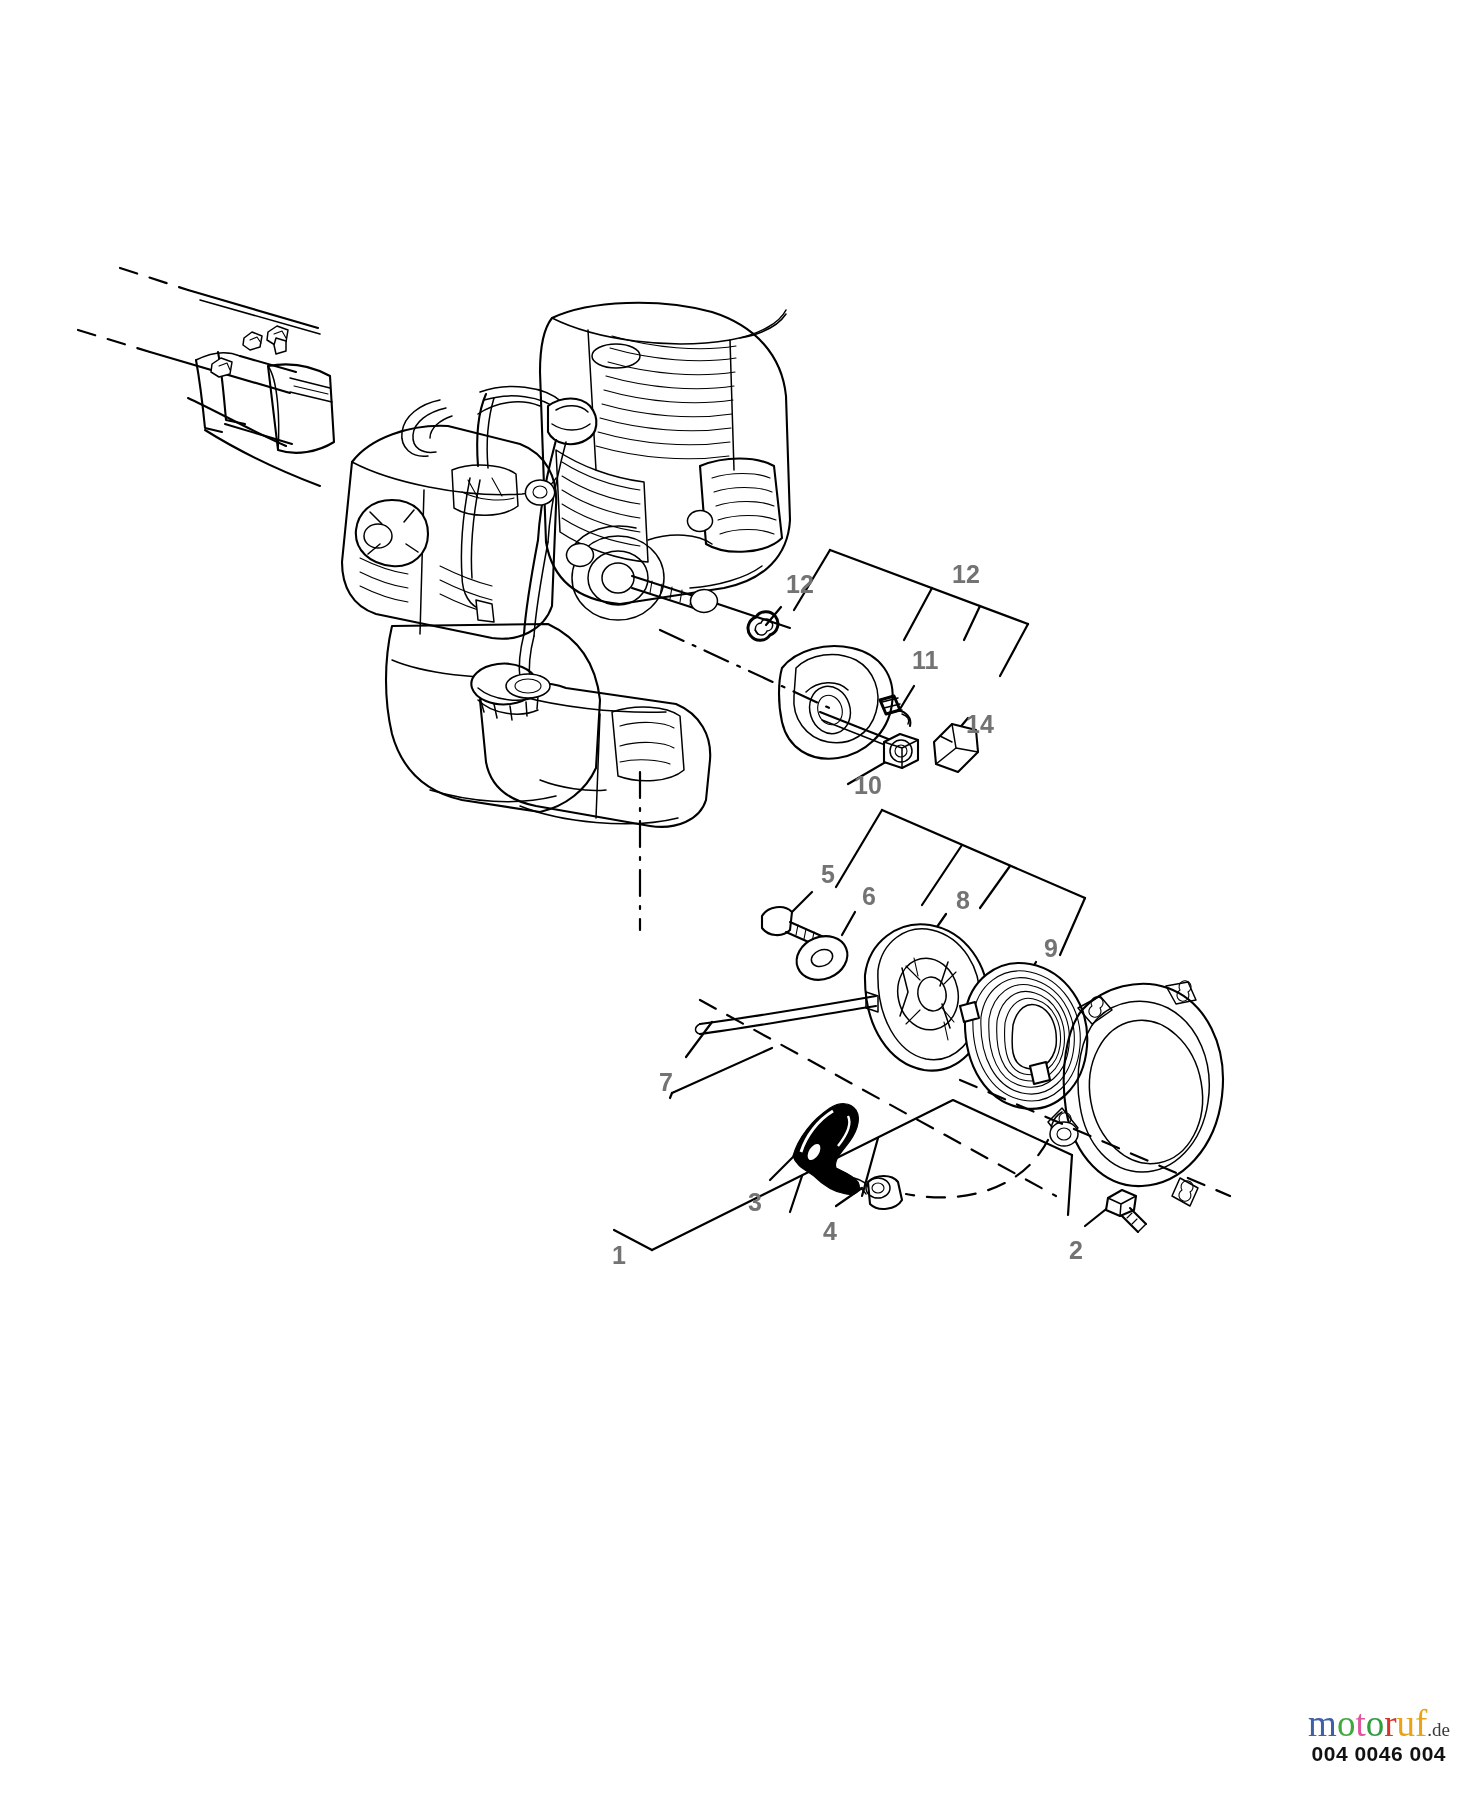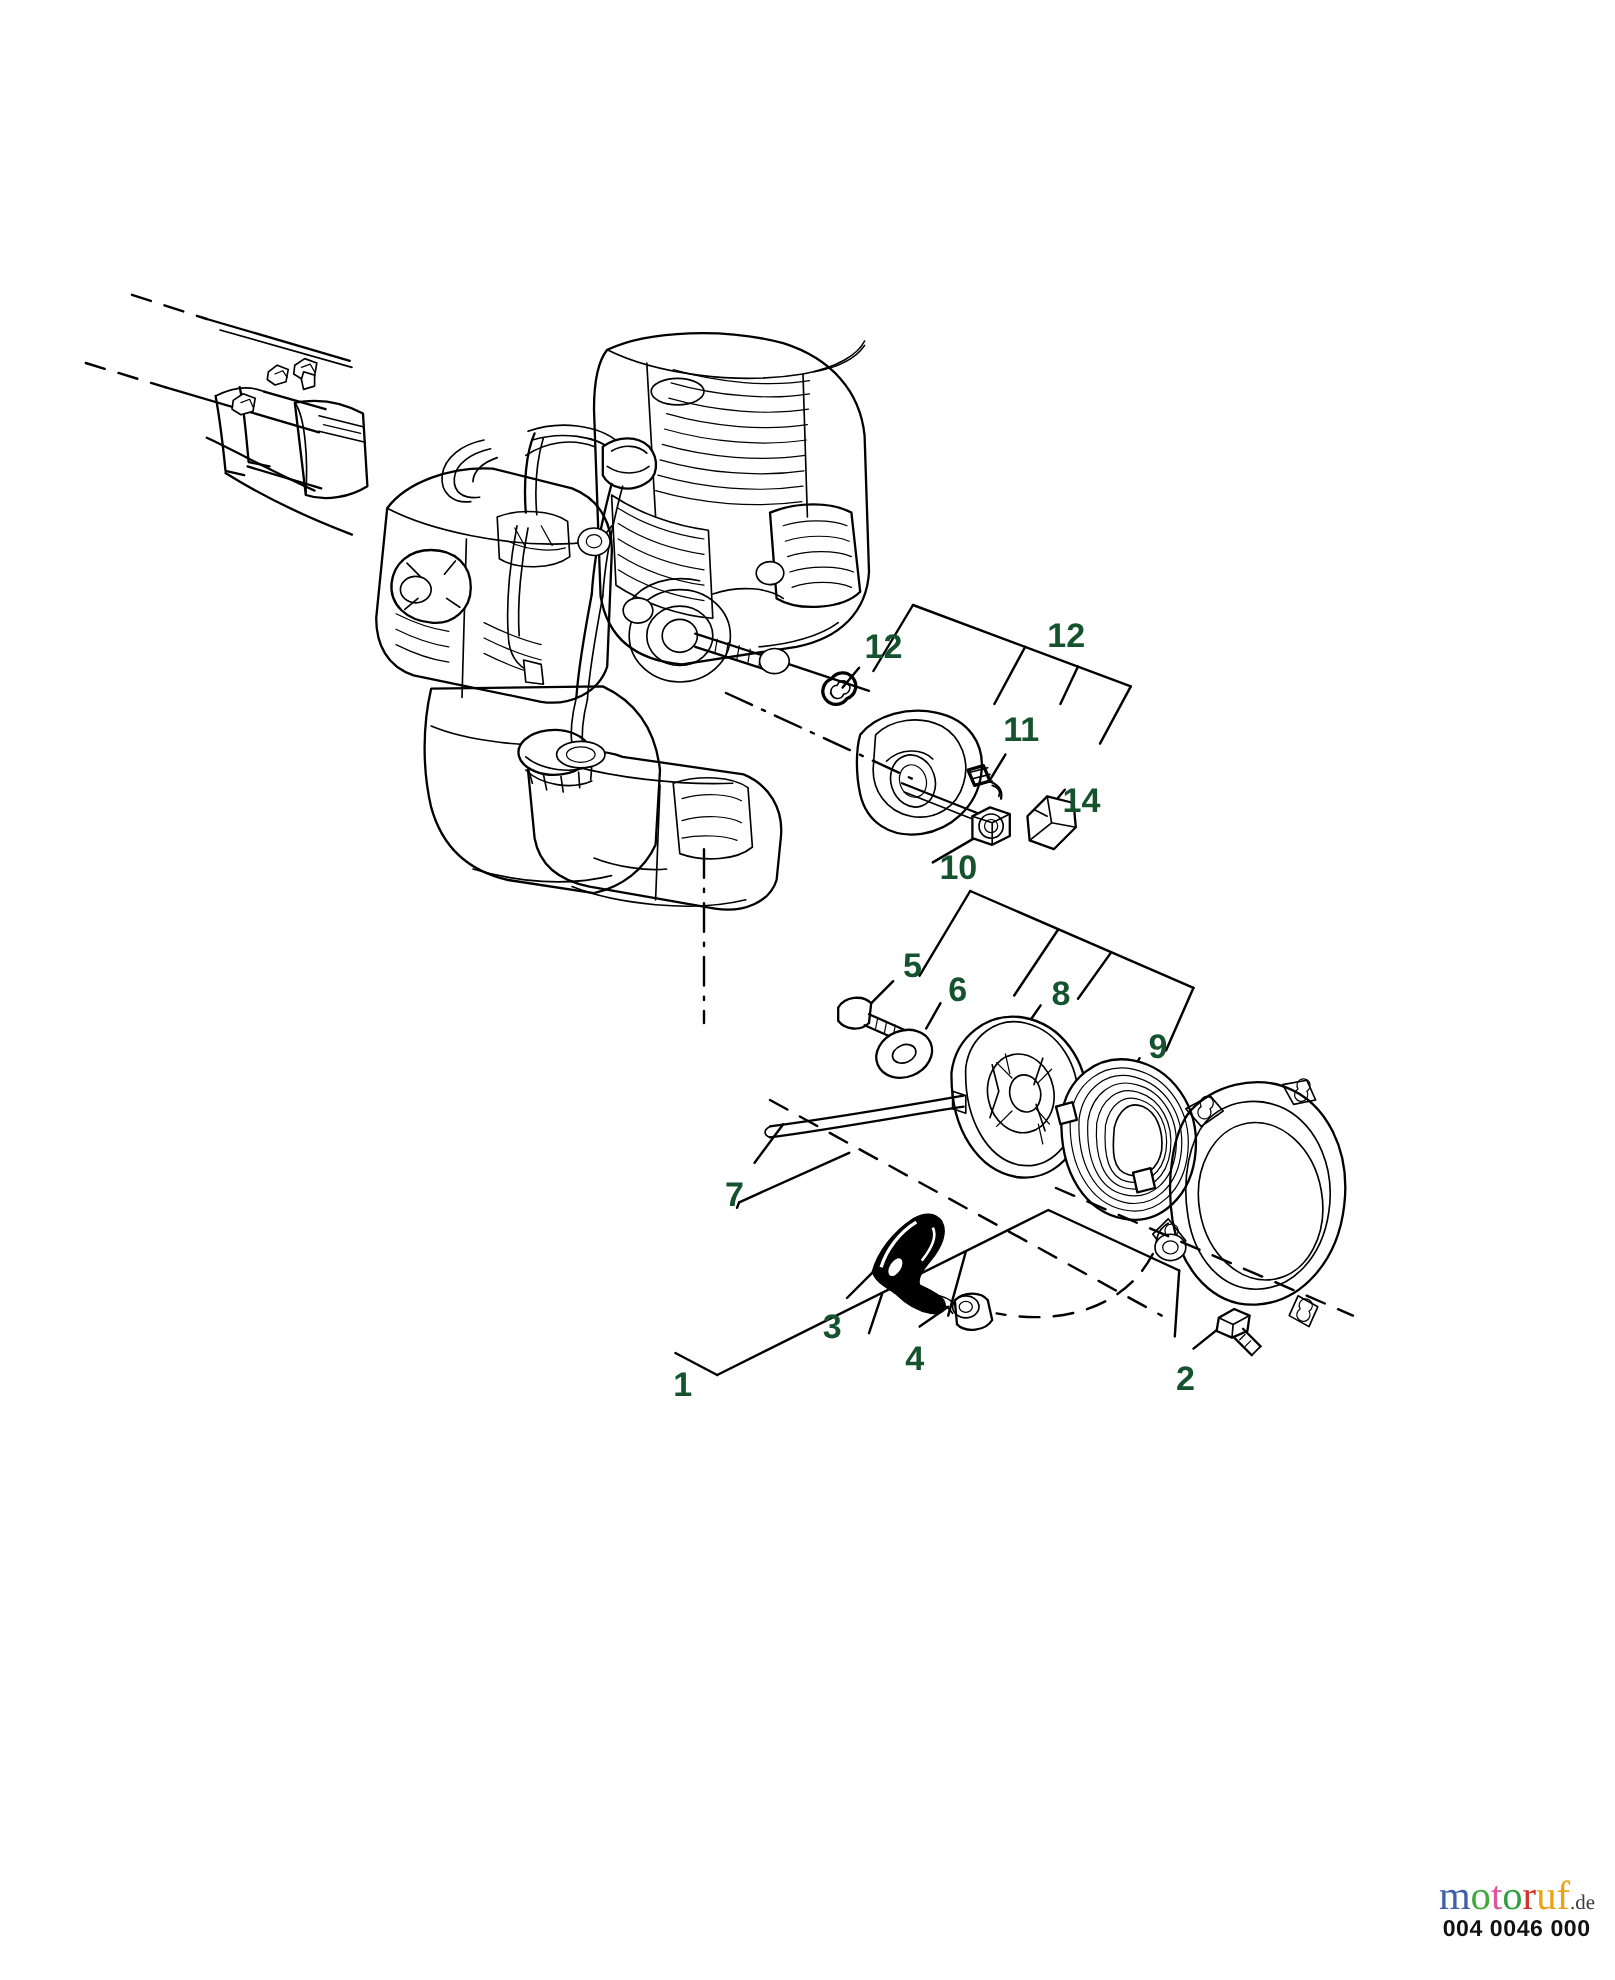--- a/index.html
+++ b/index.html
@@ -21,22 +21,22 @@
     position: absolute;
     left: 0;
     top: 0;
     width: 1468px;
     height: 1800px;
   }
   .callout {
     position: absolute;
     font-family: "Liberation Sans", sans-serif;
     font-weight: bold;
-    font-size: 31px;
-    color: #14532d;
+    font-size: 25px;
+    color: #737373;
     line-height: 1;
     white-space: nowrap;
     user-select: none;
   }
   #partnumber {
     position: absolute;
     right: 22px;
     top: 1742px;
     font-family: "Liberation Sans", sans-serif;
     font-weight: bold;
@@ -532,19 +532,19 @@
   <div class="callout" style="left:862px; top:884px;">6</div>
   <div class="callout" style="left:659px; top:1070px;">7</div>
   <div class="callout" style="left:956px; top:888px;">8</div>
   <div class="callout" style="left:1044px; top:936px;">9</div>
   <div class="callout" style="left:810px; top:773px;margin-left:44px;">10</div>
   <div class="callout" style="left:952px; top:562px;">12</div>
   <div class="callout" style="left:786px; top:572px;">12</div>
   <div class="callout" style="left:912px; top:648px;">11</div>
   <div class="callout" style="left:966px; top:688px;margin-top:24px;">14</div>
 
-  <div id="partnumber">004 0046 000</div>
+  <div id="partnumber">004 0046 004</div>
 
   <div id="watermark">
     <span class="wm-l" style="color: rgb(63, 95, 168);">m</span><span class="wm-l" style="color: rgb(63, 168, 63);">o</span><span class="wm-l" style="color: rgb(224, 86, 156);">t</span><span class="wm-l" style="color: rgb(47, 158, 63);">o</span><span class="wm-l" style="color: rgb(212, 52, 42);">r</span><span class="wm-l" style="color: rgb(232, 163, 23);">u</span><span class="wm-l" style="color: rgb(232, 163, 23);">f</span><span class="wm-de" style="color: rgb(58, 58, 58);">.de</span>
   </div>
 
 </div>
 
 </body></html>

